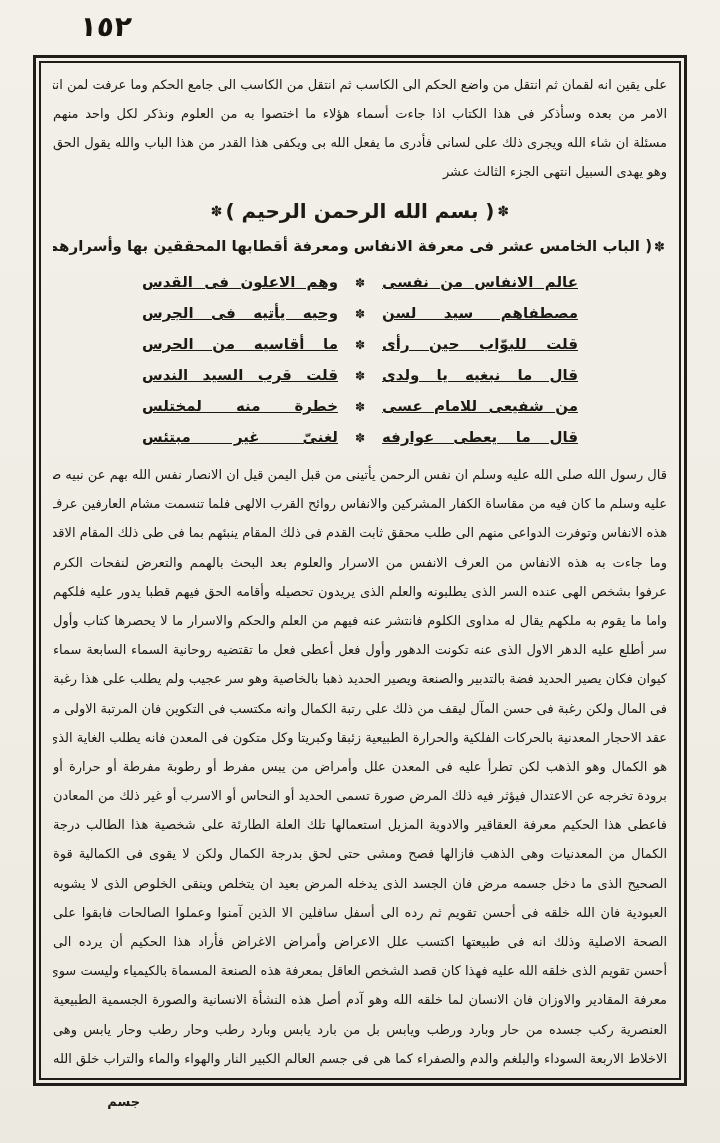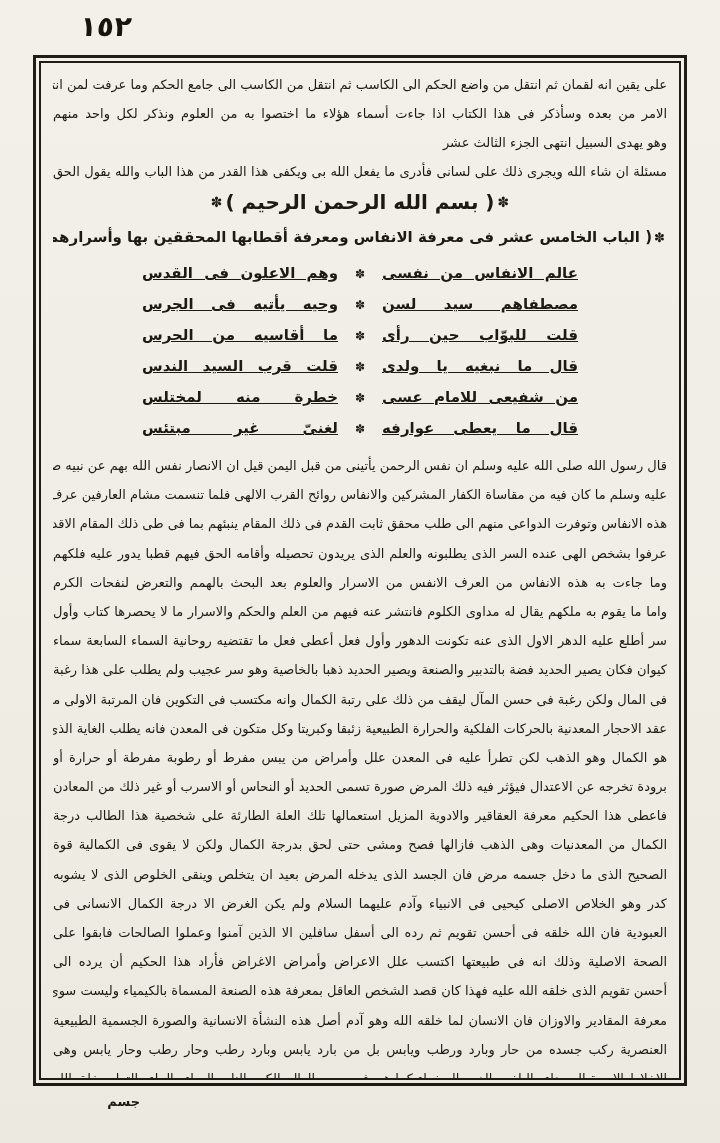--- a/index.html
+++ b/index.html
@@ -36,20 +36,21 @@
     font-size:13px;
     text-align:justify; text-align-last:justify;
     overflow:hidden;
     white-space:nowrap;
   }
   .line.short{
     text-align:right; text-align-last:right;
   }
   .intro{ margin-top:2px; }
   .basmala{
+    margin-top:9px;
     text-align:center; text-align-last:center;
     font-size:20px; font-weight:bold;
     height:32px; line-height:32px;
   }
   .basmala .orn{ font-size:14px; vertical-align:2px; padding:0 3px; }
   .chapter-heading{
     text-align:center; text-align-last:center;
     font-size:15px; font-weight:bold;
     height:30px; line-height:30px;
     margin-top:4px;
@@ -85,22 +86,22 @@
 <body>
 
 <div class="page-number">١٥٢</div>
 
 <div class="frame-outer">
   <div class="frame-inner">
 
     <div class="intro">
       <div class="line">على يقين انه لقمان ثم انتقل من واضع الحكم الى الكاسب ثم انتقل من الكاسب الى جامع الحكم وما عرفت لمن انتقل</div>
       <div class="line">الامر من بعده وسأذكر فى هذا الكتاب اذا جاءت أسماء هؤلاء ما اختصوا به من العلوم ونذكر لكل واحد منهم</div>
+      <div class="line">مسئلة ان شاء الله ويجرى ذلك على لسانى فأدرى ما يفعل الله بى ويكفى هذا القدر من هذا الباب والله يقول الحق</div>
       <div class="line short">وهو يهدى السبيل انتهى الجزء الثالث عشر</div>
-      <div class="line">مسئلة ان شاء الله ويجرى ذلك على لسانى فأدرى ما يفعل الله بى ويكفى هذا القدر من هذا الباب والله يقول الحق</div>
     </div>
 
     <div class="basmala">
       <span class="orn">✽</span><span>( بسم الله الرحمن الرحيم )</span><span class="orn">✽</span>
     </div>
 
     <div class="chapter-heading">
       <span class="orn">✽</span><span>( الباب الخامس عشر فى معرفة الانفاس ومعرفة أقطابها المحققين بها وأسرارهم هى )</span>
     </div>
 
@@ -134,33 +135,32 @@
         <div class="hemi">قال ما يعطى عوارفه</div>
         <div class="sep">✽</div>
         <div class="hemi">لغنىّ غير مبتئس</div>
       </div>
     </div>
 
     <div class="prose">
       <div class="line">قال رسول الله صلى الله عليه وسلم ان نفس الرحمن يأتينى من قبل اليمن قيل ان الانصار نفس الله بهم عن نبيه صلى الله</div>
       <div class="line">عليه وسلم ما كان فيه من مقاساة الكفار المشركين والانفاس روائح القرب الالهى فلما تنسمت مشام العارفين عرف</div>
       <div class="line">هذه الانفاس وتوفرت الدواعى منهم الى طلب محقق ثابت القدم فى ذلك المقام ينبئهم بما فى طى ذلك المقام الاقدس</div>
+      <div class="line">وما جاءت به هذه الانفاس من العرف الانفس من الاسرار والعلوم بعد البحث بالهمم والتعرض لنفحات الكرم</div>
       <div class="line">عرفوا بشخص الهى عنده السر الذى يطلبونه والعلم الذى يريدون تحصيله وأقامه الحق فيهم قطبا يدور عليه فلكهم</div>
-      <div class="line">وما جاءت به هذه الانفاس من العرف الانفس من الاسرار والعلوم بعد البحث بالهمم والتعرض لنفحات الكرم</div>
       <div class="line">واما ما يقوم به ملكهم يقال له مداوى الكلوم فانتشر عنه فيهم من العلم والحكم والاسرار ما لا يحصرها كتاب وأول</div>
       <div class="line">سر أطلع عليه الدهر الاول الذى عنه تكونت الدهور وأول فعل أعطى فعل ما تقتضيه روحانية السماء السابعة سماء</div>
       <div class="line">كيوان فكان يصير الحديد فضة بالتدبير والصنعة ويصير الحديد ذهبا بالخاصية وهو سر عجيب ولم يطلب على هذا رغبة</div>
       <div class="line">فى المال ولكن رغبة فى حسن المآل ليقف من ذلك على رتبة الكمال وانه مكتسب فى التكوين فان المرتبة الاولى من</div>
       <div class="line">عقد الاحجار المعدنية بالحركات الفلكية والحرارة الطبيعية زئبقا وكبريتا وكل متكون فى المعدن فانه يطلب الغاية الذى</div>
       <div class="line">هو الكمال وهو الذهب لكن تطرأ عليه فى المعدن علل وأمراض من يبس مفرط أو رطوبة مفرطة أو حرارة أو</div>
       <div class="line">برودة تخرجه عن الاعتدال فيؤثر فيه ذلك المرض صورة تسمى الحديد أو النحاس أو الاسرب أو غير ذلك من المعادن</div>
       <div class="line">فاعطى هذا الحكيم معرفة العقاقير والادوية المزيل استعمالها تلك العلة الطارئة على شخصية هذا الطالب درجة</div>
       <div class="line">الكمال من المعدنيات وهى الذهب فازالها فصح ومشى حتى لحق بدرجة الكمال ولكن لا يقوى فى الكمالية قوة</div>
       <div class="line">الصحيح الذى ما دخل جسمه مرض فان الجسد الذى يدخله المرض بعيد ان يتخلص وينقى الخلوص الذى لا يشوبه</div>
-      <div class="line">كدر وهو الخلاص الاصلى كيحيى فى الانبياء وآدم عليهما السلام ولم يكن الغرض الا درجة الكمال الانسانى فى</div>
       <div class="line">العبودية فان الله خلقه فى أحسن تقويم ثم رده الى أسفل سافلين الا الذين آمنوا وعملوا الصالحات فابقوا على</div>
       <div class="line">الصحة الاصلية وذلك انه فى طبيعتها اكتسب علل الاعراض وأمراض الاغراض فأراد هذا الحكيم أن يرده الى</div>
       <div class="line">أحسن تقويم الذى خلقه الله عليه فهذا كان قصد الشخص العاقل بمعرفة هذه الصنعة المسماة بالكيمياء وليست سوى</div>
       <div class="line">معرفة المقادير والاوزان فان الانسان لما خلقه الله وهو آدم أصل هذه النشأة الانسانية والصورة الجسمية الطبيعية</div>
       <div class="line">العنصرية ركب جسده من حار وبارد ورطب ويابس بل من بارد يابس وبارد رطب وحار رطب وحار يابس وهى</div>
       <div class="line">الاخلاط الاربعة السوداء والبلغم والدم والصفراء كما هى فى جسم العالم الكبير النار والهواء والماء والتراب خلق الله</div>
     </div>
 
   </div>
 </div>

